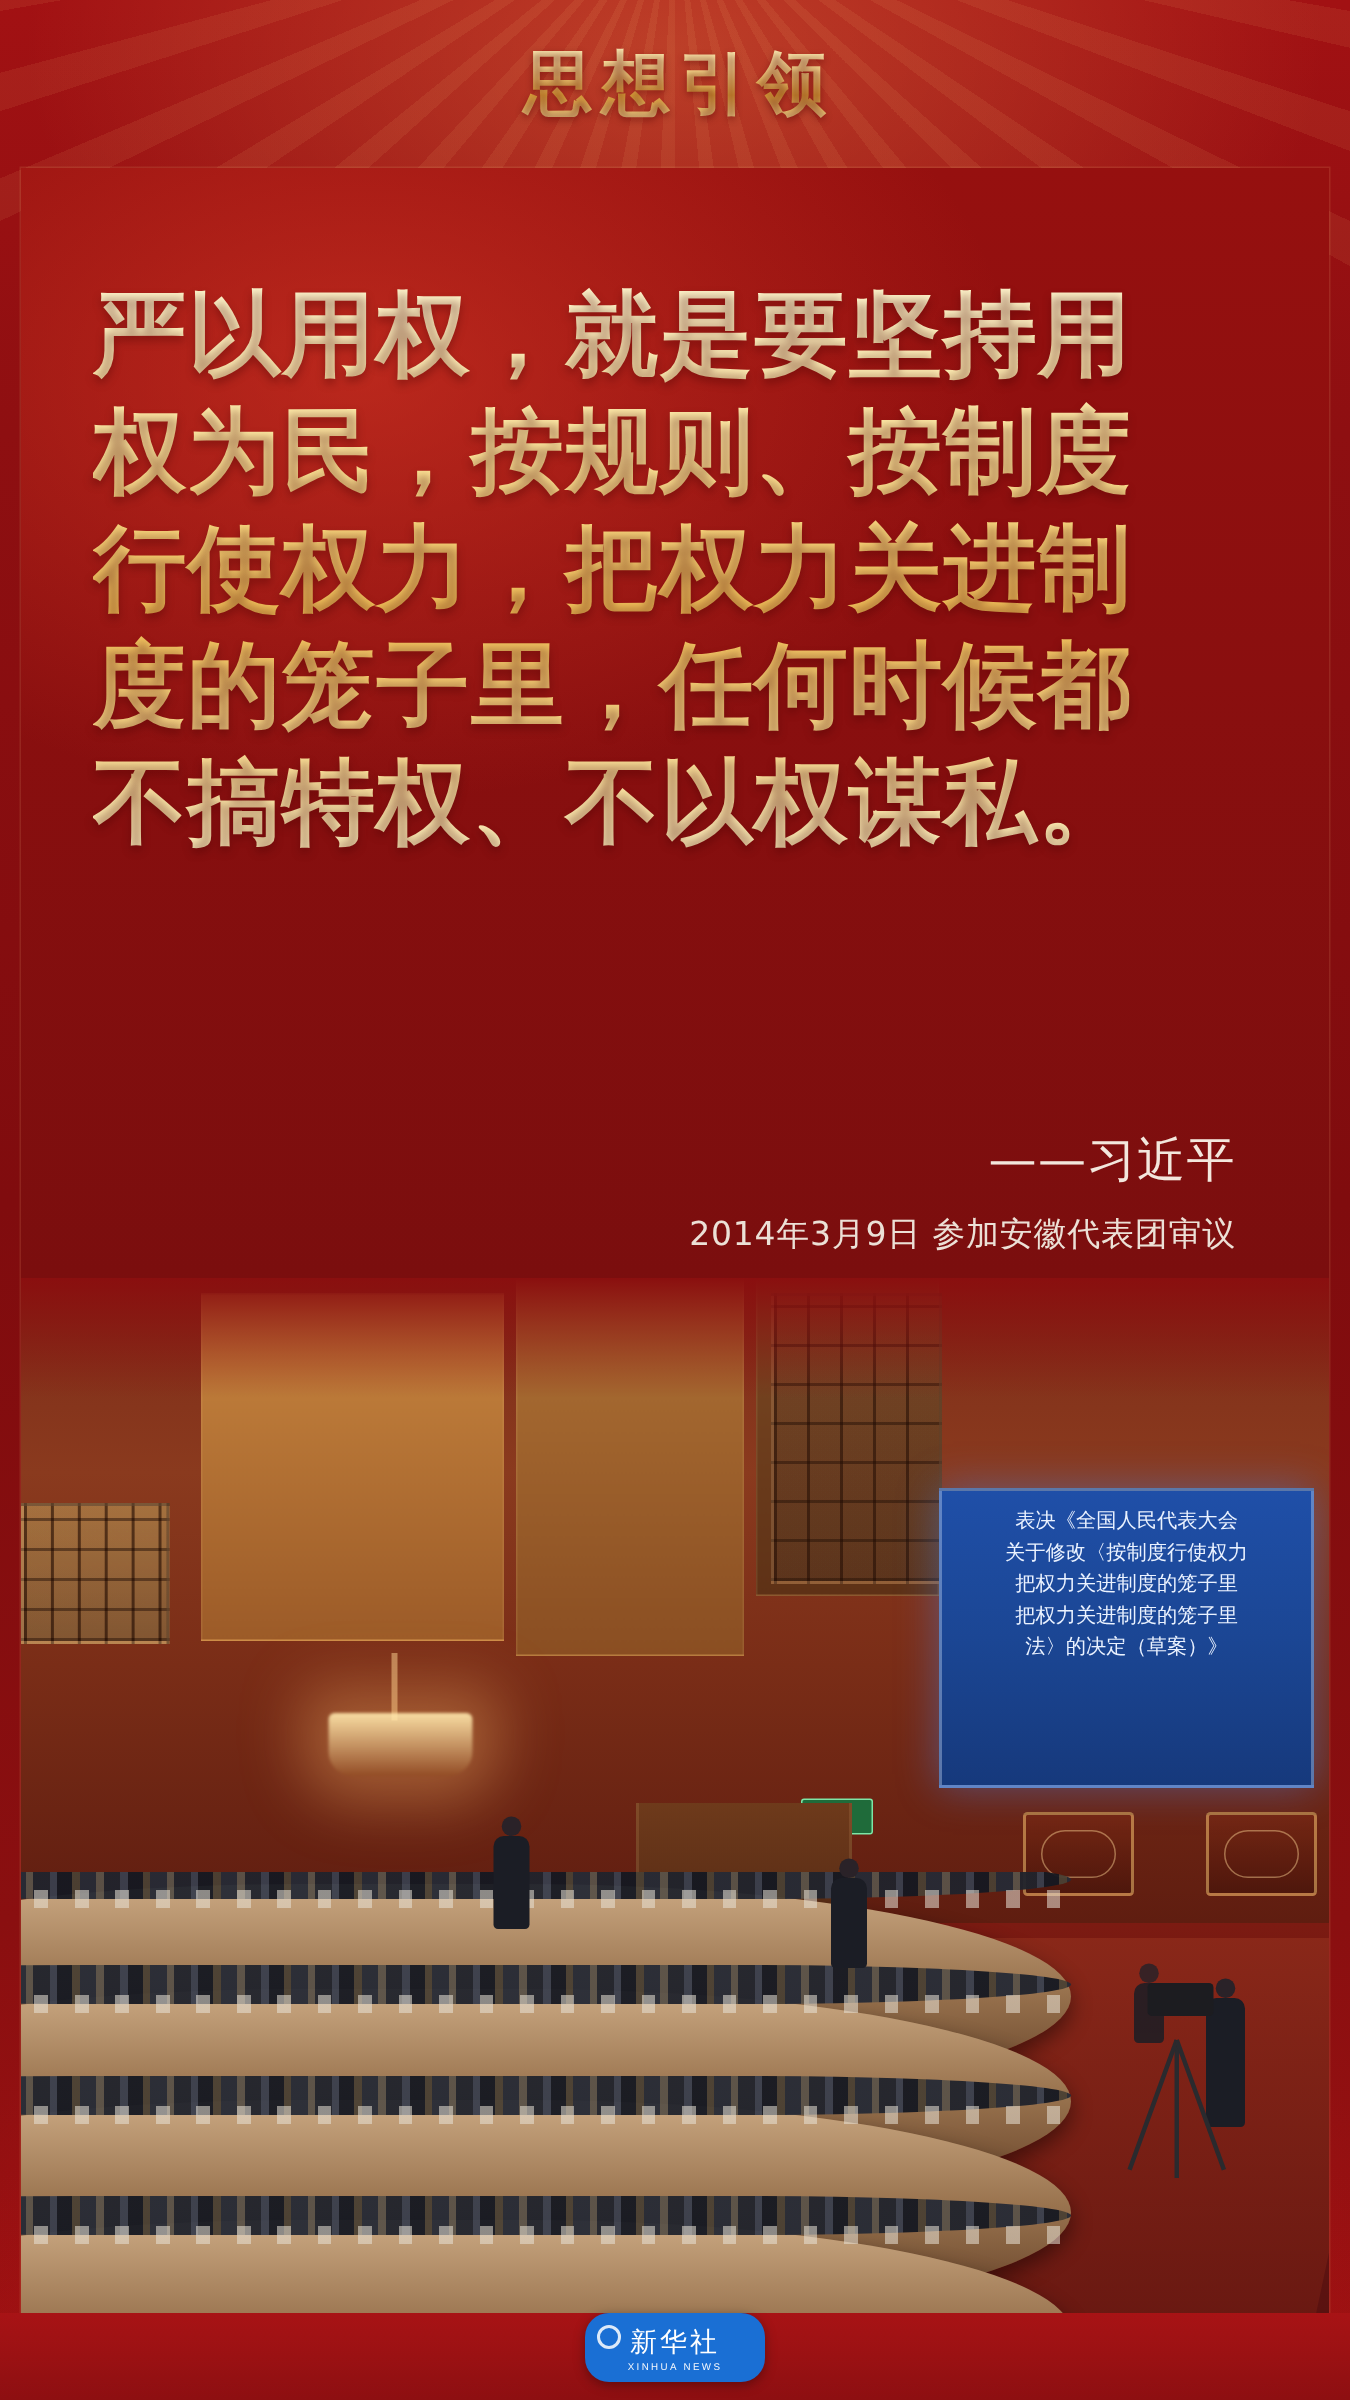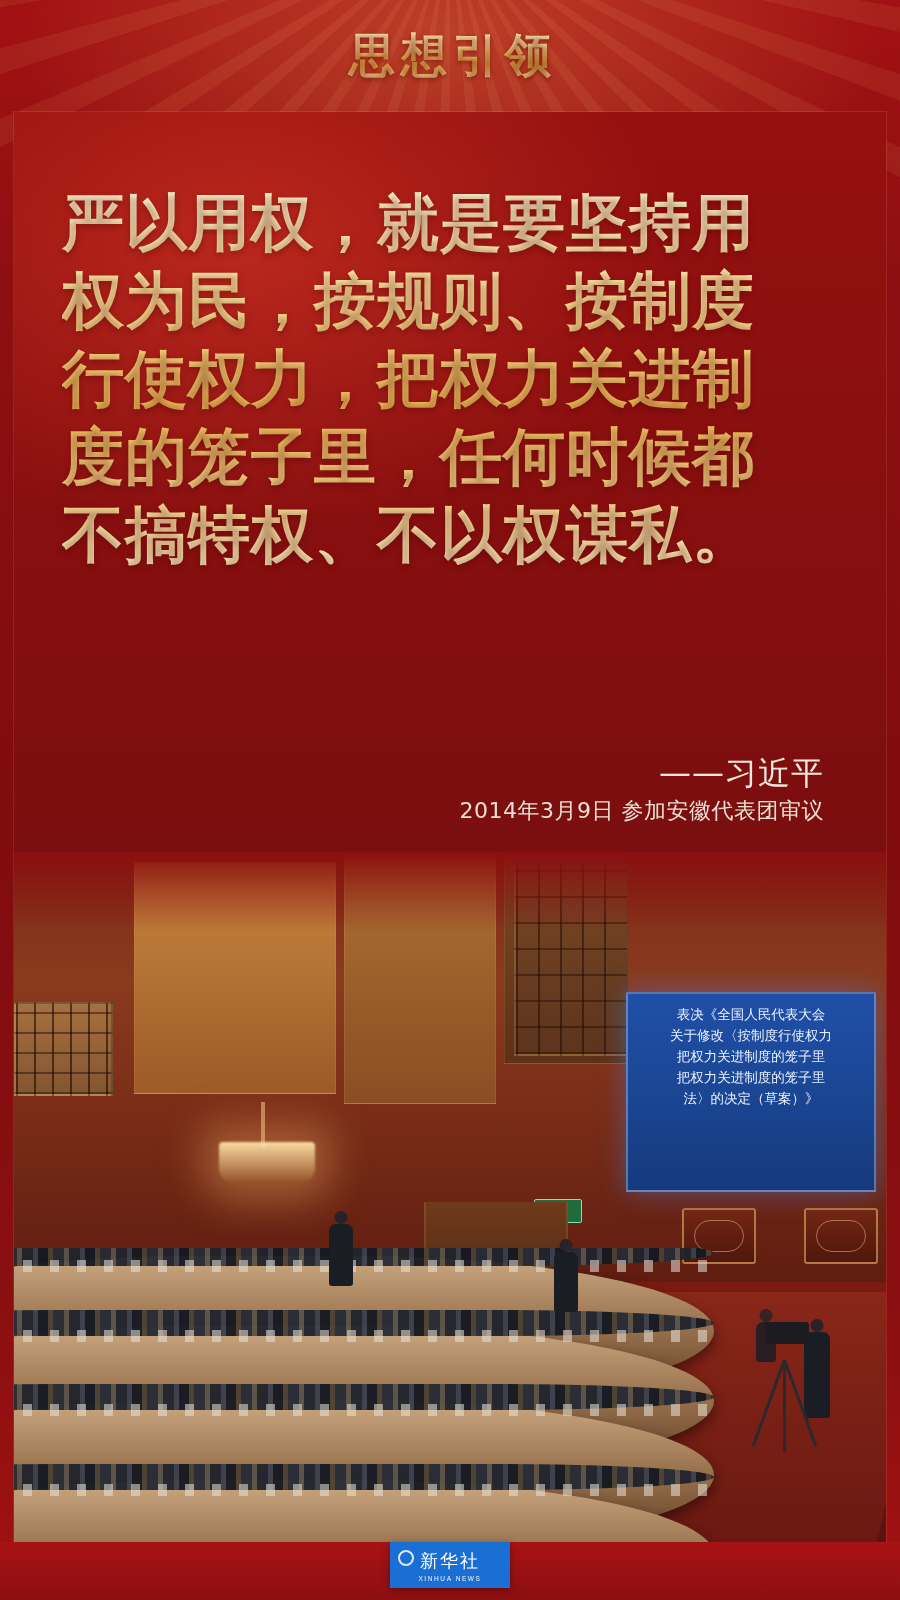--- a/index.html
+++ b/index.html
@@ -190,30 +190,30 @@
     background:linear-gradient(180deg,#fff6cf 0%,#ffe79c 30%,#f0bd55 58%,#fff3c2 100%);
     -webkit-background-clip:text;background-clip:text;color:transparent;
     text-shadow:0 3px 6px rgba(70,0,0,.35);
     z-index:4;
   }
   .attrib{
     position:absolute;right:62px;top:640px;text-align:right;z-index:4;
     color:#f3e7dd;
     font-family:"DejaVu Sans","Liberation Sans",sans-serif;
   }
-  .attrib .name{font-size:32px;letter-spacing:1px;}
+  .attrib .name{font-size:32px;letter-spacing:1px;margin-bottom:12px;}
   .attrib .date{font-size:22px;color:#ece0d6;letter-spacing:.5px;}
   
   .bottom{
     position:absolute;left:0;right:0;bottom:0;height:58px;
     background:linear-gradient(180deg,#a81315 0%,#8d0f11 100%);
   }
   .logo{
     position:absolute;left:50%;bottom:12px;transform:translateX(-50%);
-    width:120px;height:46px;background:#1a6fd4;border-radius:0;
+    width:120px;height:46px;background:#1a6fd4;border-radius:16px;
     display:flex;flex-direction:column;align-items:center;justify-content:center;
     color:#fff;box-shadow:0 2px 8px rgba(0,0,0,.35);
     z-index:9;
   }
   .logo .cn{font-size:18px;letter-spacing:2px;font-family:"DejaVu Serif","Liberation Serif",serif;}
   .logo .en{font-size:6.5px;letter-spacing:1.6px;margin-top:2px;opacity:.95;}
   .logo::before{
     content:"";position:absolute;left:8px;top:8px;width:12px;height:12px;
     border:2px solid rgba(255,255,255,.85);border-radius:50%;
   }

